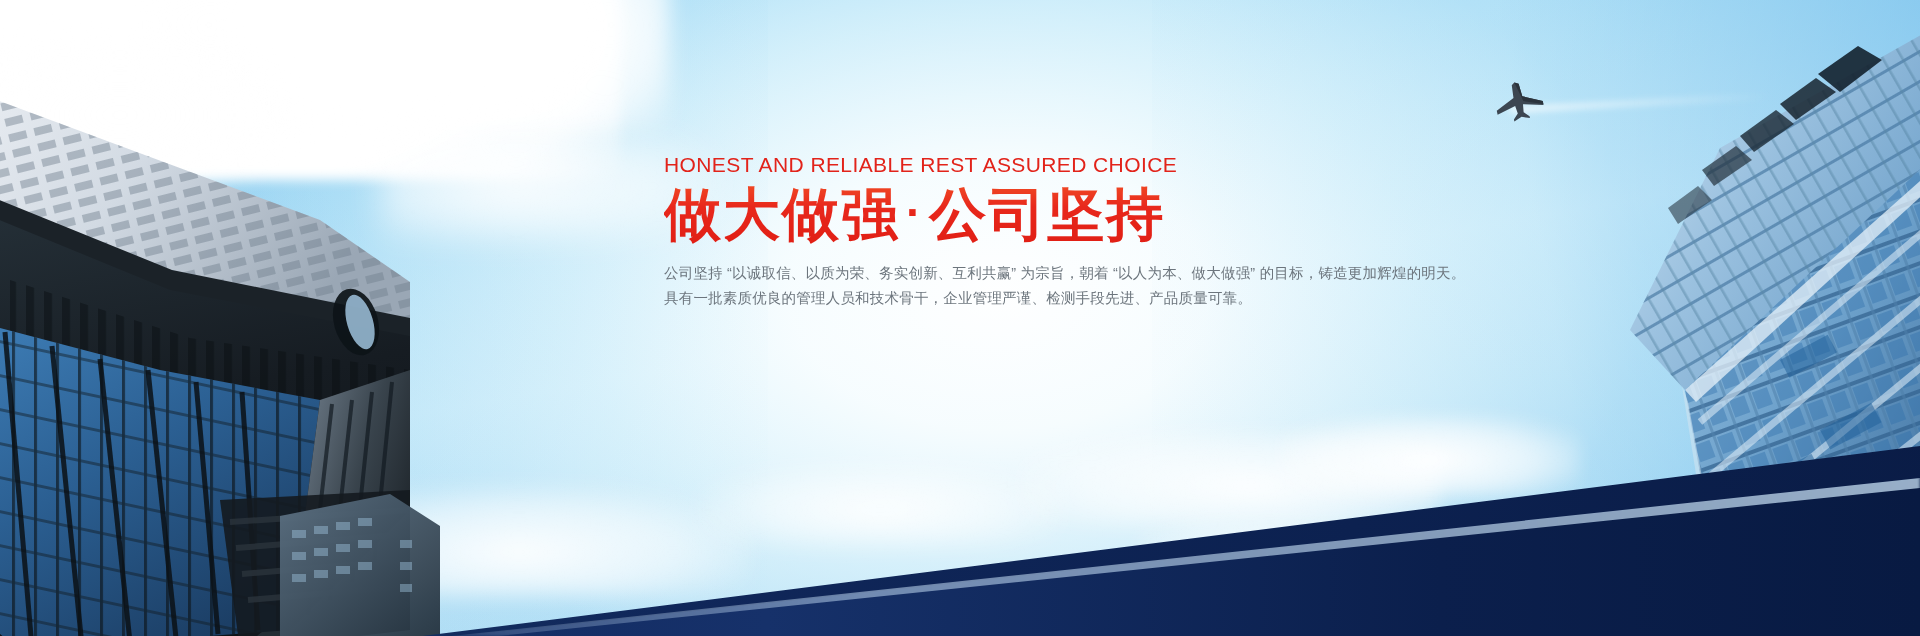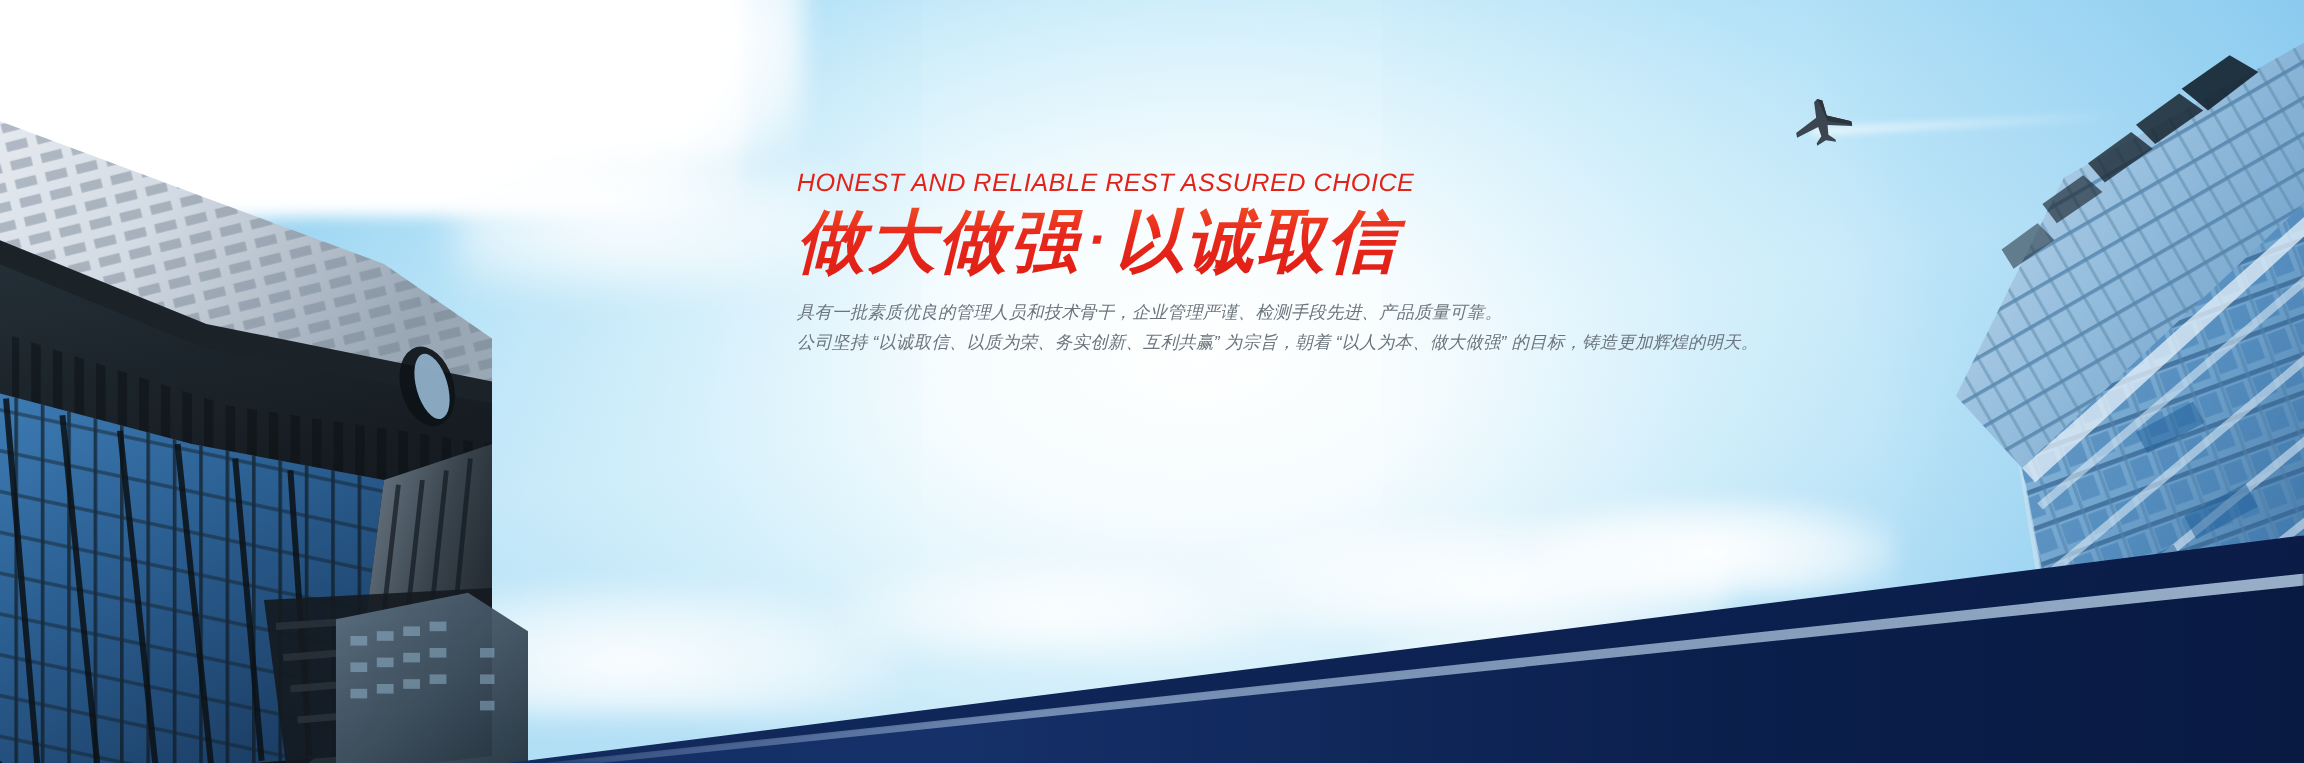--- a/index.html
+++ b/index.html
@@ -180,23 +180,22 @@
     position: absolute;
     left: 270px; bottom: 0;
     width: 180px; height: 180px;
   }
   .bldg-small svg { display: block; }
 
   
   .copy {
     position: absolute;
     left: 664px;
-    top: 140px;
+    top: 152px;
     width: 700px;
-    font-style: italic;
   }
   .eyebrow {
     font-size: 21px;
     letter-spacing: 0.4px;
     color: #e2231a;
     font-weight: 400;
     white-space: nowrap;
     line-height: 1.2;
     margin: 0 0 6px 0;
   }
@@ -425,20 +424,20 @@
   </div>
 
   <div class="navy-wedge"></div>
   <div class="navy-wedge-2"></div>
   <div class="navy-edge"></div>
 
   <div class="copy">
     <p class="eyebrow">HONEST AND RELIABLE  REST ASSURED CHOICE</p>
 
     <h1 class="headline">
-      <span>做大做强</span><span class="dot">·</span><span>以诚取信</span>
+      <span>做大做强</span><span class="dot">·</span><span>公司坚持</span>
     </h1>
 
+    <p class="body-line">公司坚持 “以诚取信、以质为荣、务实创新、互利共赢” 为宗旨，朝着 “以人为本、做大做强” 的目标，铸造更加辉煌的明天。</p>
     <p class="body-line">具有一批素质优良的管理人员和技术骨干，企业管理严谨、检测手段先进、产品质量可靠。</p>
-    <p class="body-line">公司坚持 “以诚取信、以质为荣、务实创新、互利共赢” 为宗旨，朝着 “以人为本、做大做强” 的目标，铸造更加辉煌的明天。</p>
   </div>
 
 </div>
 
 </body></html>

